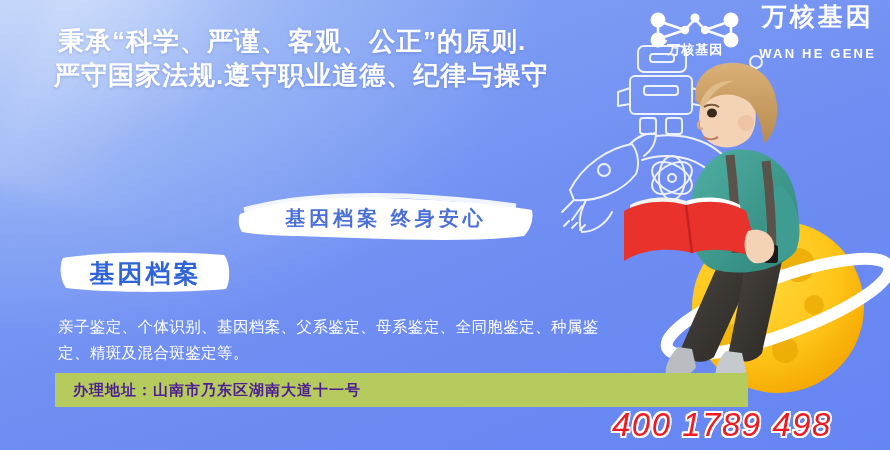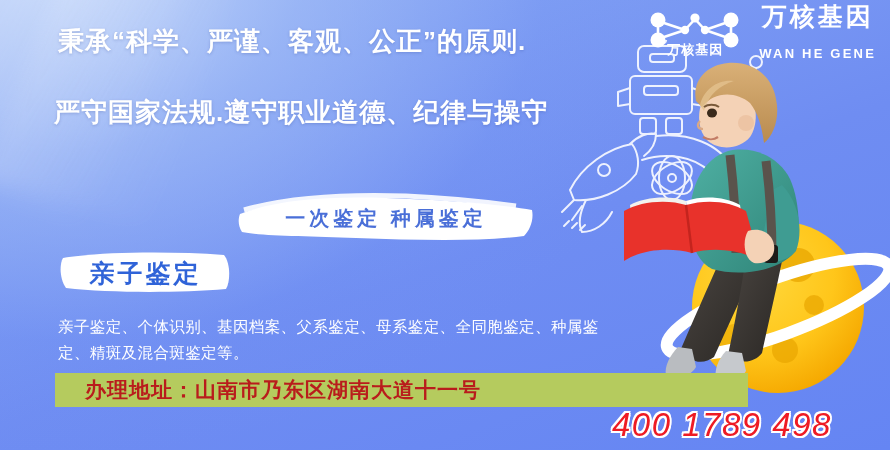--- a/index.html
+++ b/index.html
@@ -31,21 +31,21 @@
   #logo-words{display:flex;flex-direction:column;align-items:center;line-height:1;padding-bottom:2px;}
   .logo-cn{color:#fff;font-size:25px;font-weight:bold;letter-spacing:3px;}
   .logo-en{color:#fff;font-size:13px;font-weight:bold;letter-spacing:2.2px;margin-top:18px;}
 
   
   #headline{
     position:absolute;left:58px;top:24px;width:660px;
     color:#ffffff;font-weight:bold;font-size:26px;line-height:1.32;
     letter-spacing:1px;text-shadow:0 1px 3px rgba(40,60,140,.25);
   }
-  #headline .l2{margin-left:-4px;margin-top:37px;}
+  #headline .l2{margin-left:-4px;}
 
   
   #doodles{position:absolute;left:560px;top:40px;width:230px;height:210px;opacity:.95;pointer-events:none;}
 
   
   #tagline{position:absolute;left:236px;top:192px;width:300px;height:52px;}
   #tagline .brush{position:absolute;inset:0;}
   #tagline .txt{
     position:absolute;left:0;right:0;top:13px;text-align:center;
     color:#4a6fd8;font-size:20px;font-weight:bold;letter-spacing:4px;
@@ -64,22 +64,22 @@
     position:absolute;left:58px;top:303px;width:560px;
     color:#ffffff;font-size:15.5px;line-height:1.65;letter-spacing:.4px;margin-top:11px;
   }
 
   
   #addr-bar{
     position:absolute;left:55px;top:373px;width:693px;height:34px;
     background:#b5cb5e;display:flex;align-items:center;
   }
   #addr-text{
-    color:#b91c1c;font-size:21px;font-weight:bold;letter-spacing:1px;
-    padding-left:30px;white-space:nowrap;
+    color:#4c1d95;font-size:15px;font-weight:bold;letter-spacing:1px;
+    padding-left:18px;white-space:nowrap;
   }
 
   
   #phone{
     position:absolute;left:612px;top:406px;
     color:#ee1b24;font-size:33px;font-weight:normal;font-style:italic;
     letter-spacing:1.5px;
     text-shadow:
       -1.6px -1.6px 0 #fff, 1.6px -1.6px 0 #fff,
       -1.6px  1.6px 0 #fff, 1.6px  1.6px 0 #fff,
@@ -257,28 +257,28 @@
       </g>
     </svg>
   </div>
 
   <div id="tagline">
     <svg class="brush" width="300" height="52" viewBox="0 0 300 52" preserveAspectRatio="none">
       <path d="M4 22 C40 8 90 4 150 6 C210 8 262 12 296 18 C298 28 294 38 288 44
                C240 50 180 48 120 46 C70 44 26 44 6 40 C2 34 2 27 4 22 Z" fill="#ffffff"></path>
       <path d="M8 18 C50 6 110 2 170 4 C214 6 250 10 280 14" stroke="#ffffff" stroke-width="5" fill="none" opacity=".9"></path>
     </svg>
-    <div class="txt">一次鉴定 种属鉴定</div>
+    <div class="txt">基因档案 终身安心</div>
   </div>
 
   <div id="svc-badge">
     <svg class="brush" width="175" height="44" viewBox="0 0 175 44" preserveAspectRatio="none">
       <path d="M5 8 C40 2 110 1 166 5 C172 12 173 30 168 39 C120 43 52 43 8 38 C2 30 1 15 5 8 Z" fill="#ffffff"></path>
     </svg>
-    <div class="txt">亲子鉴定</div>
+    <div class="txt">基因档案</div>
   </div>
 
   <div id="svc-body">亲子鉴定、个体识别、基因档案、父系鉴定、母系鉴定、全同胞鉴定、种属鉴定、精斑及混合斑鉴定等。</div>
 
   <div id="addr-bar">
     <span id="addr-text">办理地址：山南市乃东区湖南大道十一号</span>
   </div>
 
   <div id="phone">400 1789 498</div>
 

